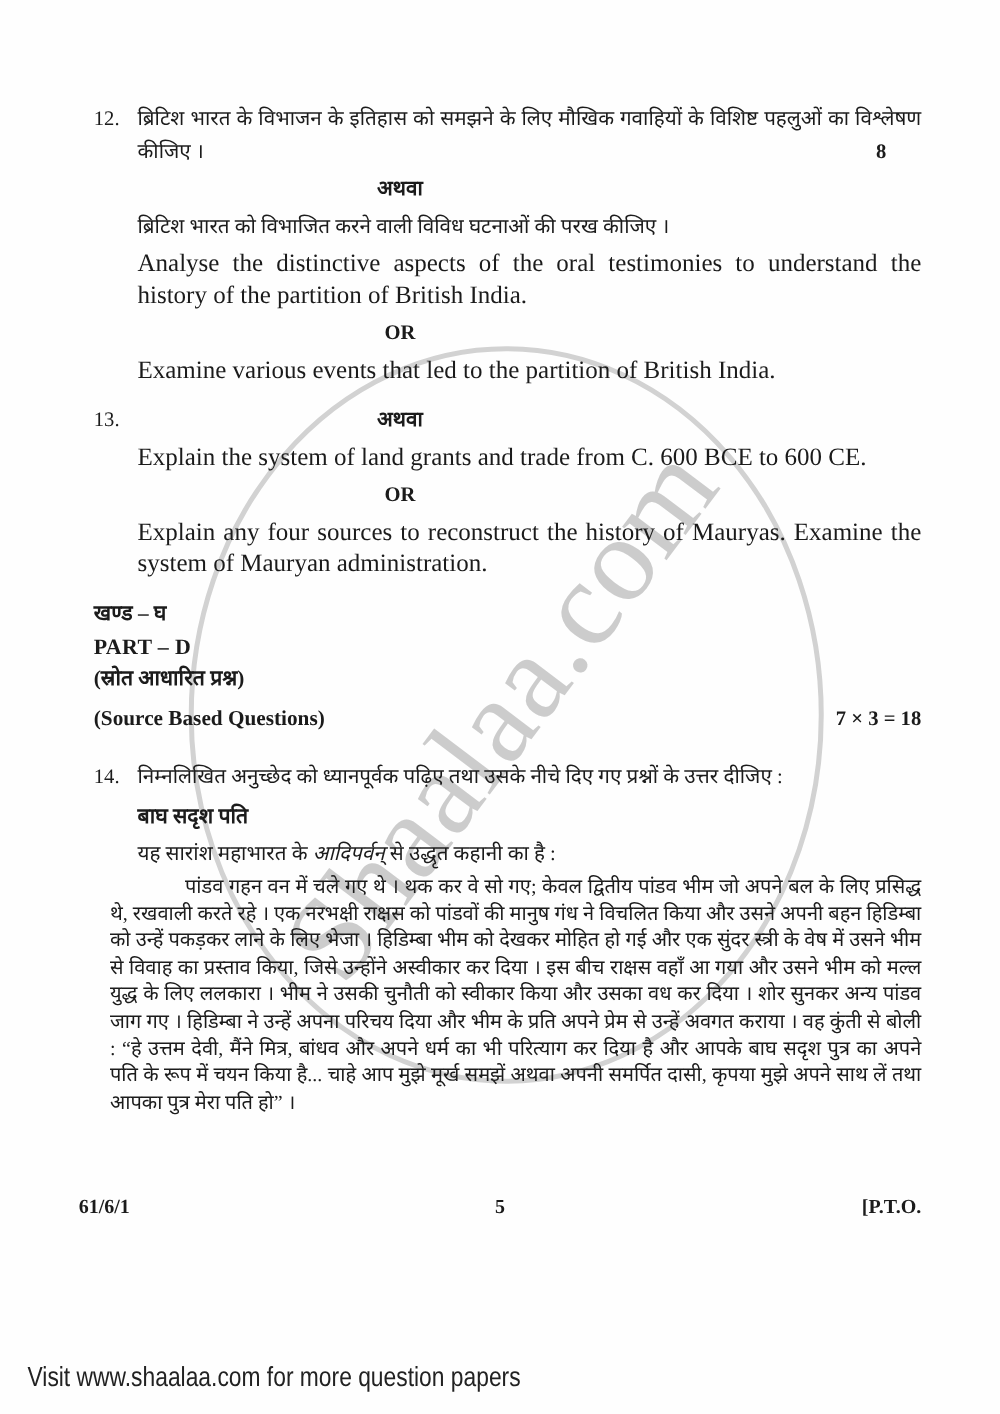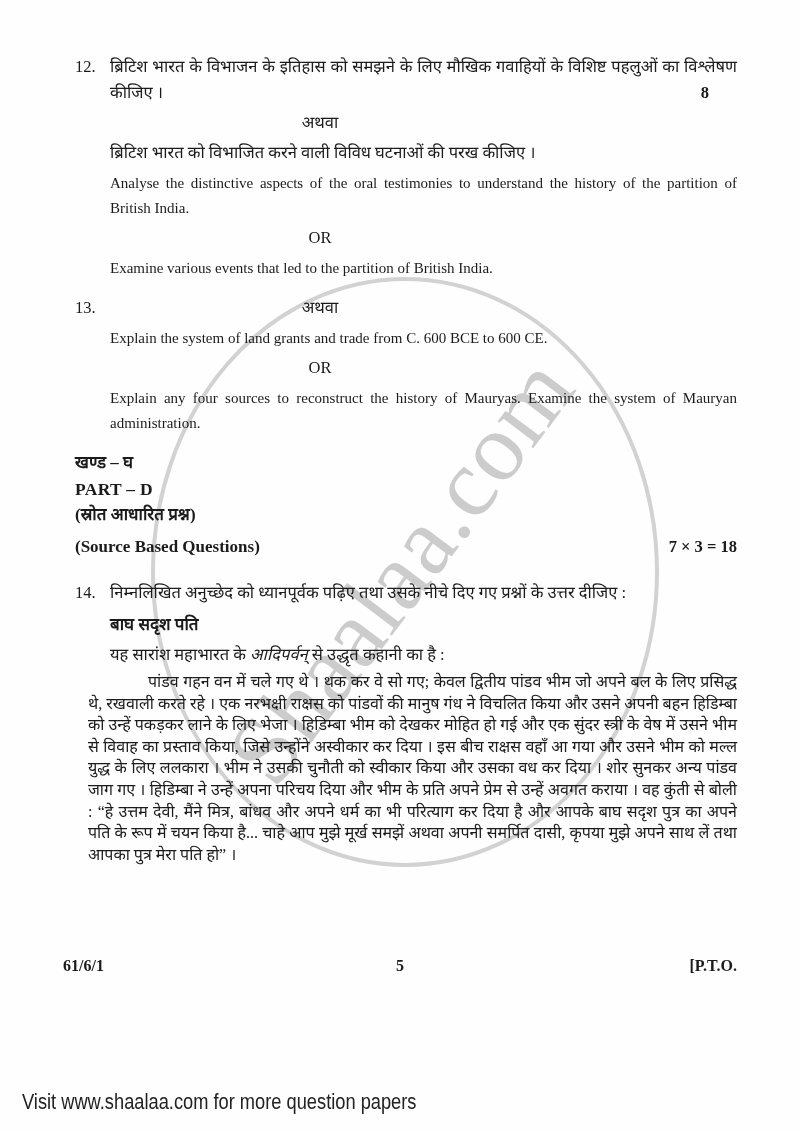--- a/index.html
+++ b/index.html
@@ -5,28 +5,28 @@
   html,body{margin:0;padding:0;background:#ffffff;}
   .page{
     position:relative;
     width:800px;height:1131px;
     background:#fefefe;
     color:#1b1b1b;
     font-family:"Liberation Serif", serif;
     overflow:hidden;
   }
   .watermark{position:absolute;inset:0;z-index:0;pointer-events:none;}
-  .content{position:relative;z-index:1;padding:54px 63px 0 75px;}
+  .content{position:relative;z-index:1;padding:82px 63px 0 75px;}
   .question{position:relative;margin:0;}
   .q-num{position:absolute;left:0;top:0;font-size:16.5px;line-height:26px;}
   .q-body{margin-left:35px;}
   .q-body p{margin:0;}
   .hindi{font-size:16.5px;line-height:26px;text-align:justify;}
-  .eng{font-size:15px;line-height:25px;text-align:justify;margin-top:5px !important;}
-  .or{font-weight:400;width:420px;text-align:center;font-size:16.5px;line-height:26px;margin:4px 0 !important;}
+  .eng{font-size:20px;line-height:25px;text-align:justify;margin-top:5px !important;}
+  .or{font-weight:700;width:420px;text-align:center;font-size:16.5px;line-height:26px;margin:4px 0 !important;}
   .has-marks{position:relative;}
   .marks{position:absolute;right:0;bottom:0;font-weight:700;font-size:16.5px;}
   .marks.inset{right:28px;}
   .q13{margin-top:14px;}
   .section{margin-top:14px;text-align:left;position:relative;}
   .section p{margin:0;font-weight:700;}
   .sec-h{font-size:17px;line-height:26px;}
   .sec-e{font-size:17.5px;line-height:26px;letter-spacing:0.3px;}
   .sec-sub{font-size:17px;line-height:26px;}
   .sec-row{position:relative;margin-top:6px !important;}

